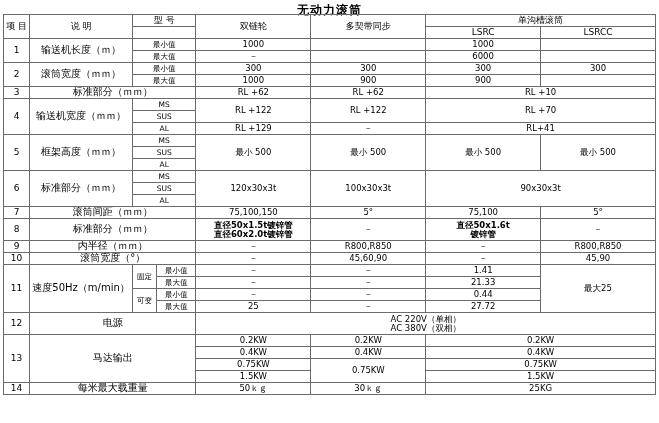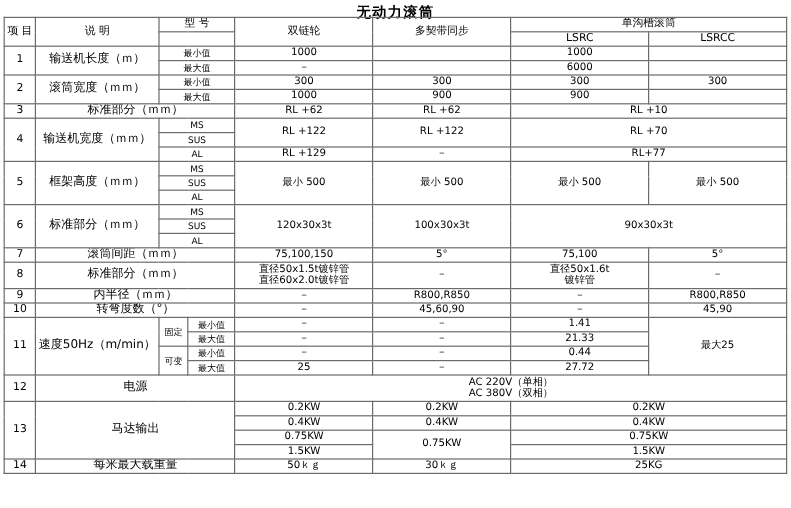--- a/index.html
+++ b/index.html
@@ -68,21 +68,21 @@
   .vsplit {
     font-size: 7.5px;
     margin-top: 33px;
   }
   .twoline {
     line-height: 1.15;
   }
   .diag {
     position: relative;
   }
-  .nowrap { white-space: nowrap; }
+  .nowrap { white-space: nowrap; font-weight: bold; }
 </style>
 </head>
 <body>
 
 <div id="sheet">
 
   <div class="title">无动力滚筒</div>
 
   <table class="spec">
     <colgroup>
@@ -167,21 +167,21 @@
         <td rowspan="2">RL +122</td>
         <td colspan="2" rowspan="2">RL +70</td>
       </tr>
       <tr>
         <td colspan="2" class="sub">SUS</td>
       </tr>
       <tr>
         <td colspan="2" class="sub">AL</td>
         <td>RL +129</td>
         <td>－</td>
-        <td colspan="2">RL+77</td>
+        <td colspan="2">RL+41</td>
       </tr>
 
       <tr>
         <td rowspan="3" class="num">5</td>
         <td rowspan="3" class="lbl">框架高度（ｍｍ）</td>
         <td colspan="2" class="sub">MS</td>
         <td rowspan="3">最小 500</td>
         <td rowspan="3">最小 500</td>
         <td rowspan="3">最小 500</td>
         <td rowspan="3">最小 500</td>
@@ -236,21 +236,21 @@
         <td class="num">9</td>
         <td colspan="3" class="lbl">内半径（ｍｍ）</td>
         <td>－</td>
         <td>R800,R850</td>
         <td>－</td>
         <td>R800,R850</td>
       </tr>
 
       <tr>
         <td class="num">10</td>
-        <td colspan="3" class="lbl">转弯度数（°）</td>
+        <td colspan="3" class="lbl">滚筒宽度（°）</td>
         <td>－</td>
         <td>45,60,90</td>
         <td>－</td>
         <td>45,90</td>
       </tr>
 
       <tr>
         <td rowspan="4" class="num">11</td>
         <td rowspan="4" class="lbl">速度50Hz（m/min）</td>
         <td rowspan="2" class="vsplit">固定</td>

